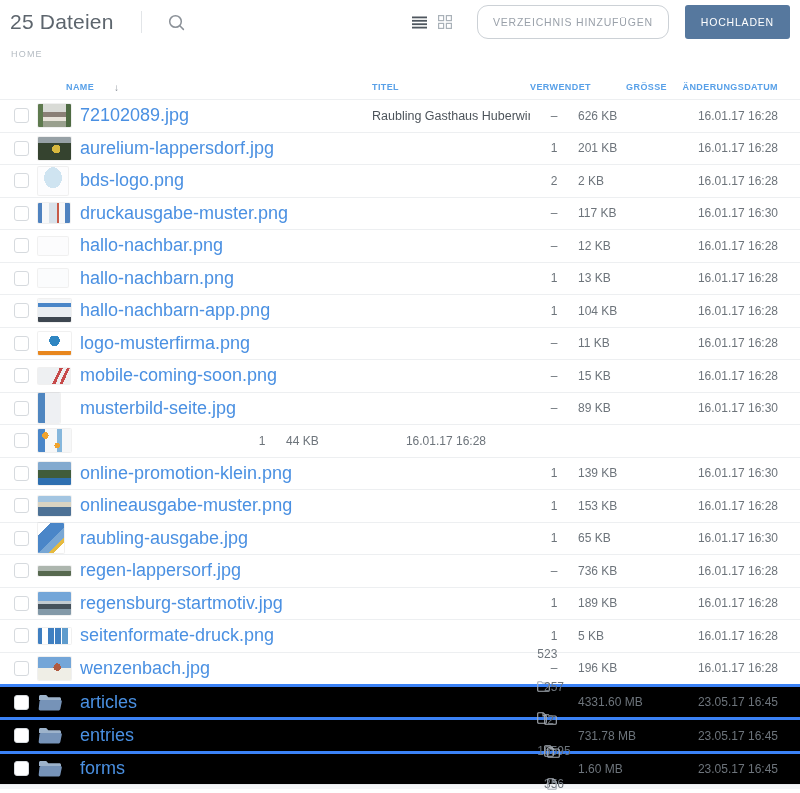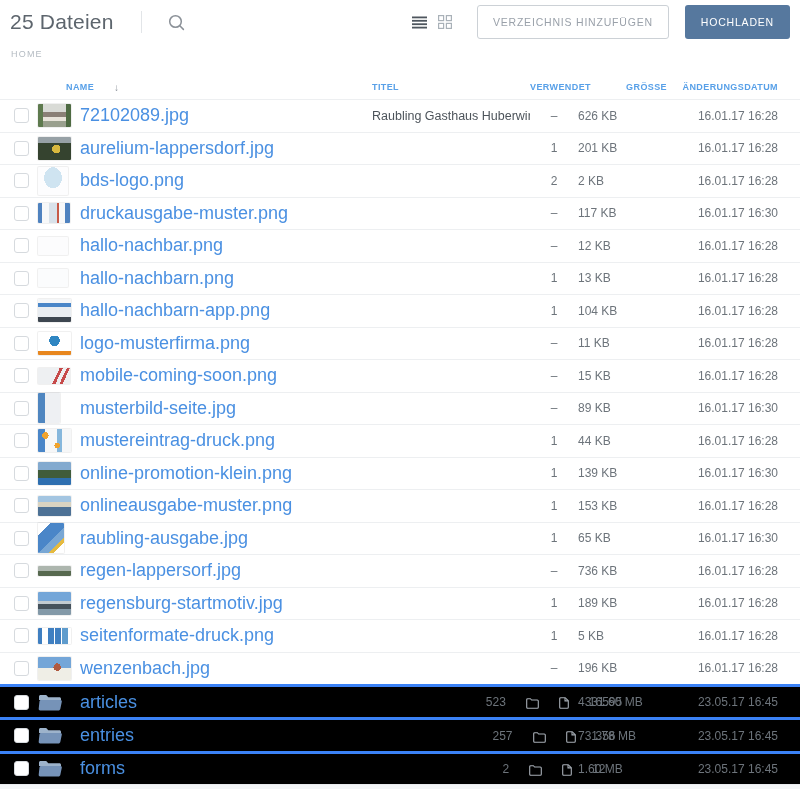--- a/index.html
+++ b/index.html
@@ -15,21 +15,21 @@
   
   .topbar { display: flex; align-items: center; height: 44px; padding: 0 10px; gap: 8px; }
   .page-title { font-size: 21px; font-weight: 400; color: #5d656d; letter-spacing: .2px; }
   .v-divider { width: 1px; height: 22px; background: #e2e5e8; margin: 0 17px 0 19px; }
   .icon-btn { background: none; border: none; cursor: pointer; display: flex; align-items: center; padding: 0; }
   .spacer { flex: 1; }
   .view-toggle { display: flex; align-items: center; gap: 11px; margin-right: 17px; }
   .btn-outline {
     border: 1px solid #ccd1d6; background: #fff; color: #9aa1aa;
     font-family: inherit; font-size: 10.5px; letter-spacing: .8px;
-    padding: 10px 15px; border-radius: 3px; cursor: pointer; margin-right: 8px;
+    padding: 10px 15px; border-radius: 11px; cursor: pointer; margin-right: 8px;
   }
   .btn-primary {
     background: #56789e; color: #fff; border: none;
     font-family: inherit; font-size: 10.5px; letter-spacing: .8px;
     padding: 11px 16px; border-radius: 3px; cursor: pointer; text-align: center;
   }
 
   
   .breadcrumb { padding: 5px 11px 0; font-size: 9px; letter-spacing: 1.2px; color: #b4bbc2; }
   .breadcrumb a { color: #b4bbc2; text-decoration: none; cursor: pointer; }
@@ -53,21 +53,21 @@
   }
   .row.folder { background: #000000; height: 33.4px; border-top: 3px solid #3b82f6; }
   .c-check { width: 24px; margin-left: 14px; }
   .checkbox { width: 15px; height: 15px; border: 1px solid #d6dade; border-radius: 3px; background: #fff; }
   .c-thumb { width: 42px; display: flex; align-items: center; }
   .thumb { border-radius: 1px; box-shadow: 0 0 0 1px rgba(0,0,0,.06); flex: none; }
   .c-name { width: 292px; font-size: 18px; overflow: hidden; white-space: nowrap; }
   .c-name a { color: #4a90e2; text-decoration: none; }
   .c-title { width: 158px; font-size: 12.5px; color: #4d545b; overflow: hidden; white-space: nowrap; }
   .c-used { width: 48px; font-size: 12px; color: #6d747b; display: flex; justify-content: center; align-items: center; }
-  .folder-counts { display: flex; align-items: flex-end; gap: 20px; white-space: nowrap; }
+  .folder-counts { display: flex; align-items: flex-start; gap: 20px; white-space: nowrap; flex-direction: column; }
   .c-size { width: 89px; text-align: left; font-size: 12px; color: #6d747b; }
   .c-date { width: 111px; text-align: right; font-size: 12px; color: #6d747b; }
 
   .peek { height: 5px; background: #f3f5f7; border-top: 1px solid #e8ebee; }
 </style>
 </head>
 <body>
 
 <div class="topbar">
   <span class="page-title">25 Dateien</span>
@@ -369,23 +369,20 @@
     </div>
   </div>
     <div class="row">
     <div class="c-check">
       <div class="checkbox"></div>
     </div>
     <div class="c-thumb">
       <div class="thumb" style="width: 33px; height: 23px; background: radial-gradient(circle at 22% 28%, rgb(240, 163, 46) 0px, rgb(240, 163, 46) 11%, rgba(0, 0, 0, 0) 11%), radial-gradient(circle at 58% 72%, rgb(240, 163, 46) 0px, rgb(240, 163, 46) 11%, rgba(0, 0, 0, 0) 11%), linear-gradient(90deg, rgb(74, 134, 200) 0px, rgb(74, 134, 200) 20%, rgb(246, 247, 248) 20%, rgb(246, 247, 248) 58%, rgb(134, 183, 220) 58%, rgb(134, 183, 220) 74%, rgb(246, 247, 248) 74%);"></div>
 
     </div>
-    <div class="c-name">
-      <a class="name-link">mustereintrag-druck.png</a>
-    </div>
     <div class="c-title">
       <span class="title-txt"></span>
     </div>
     <div class="c-used">
       <span class="used-val">1</span>
 
     </div>
     <div class="c-size">
       <span class="size-txt">44 KB</span>
     </div>

